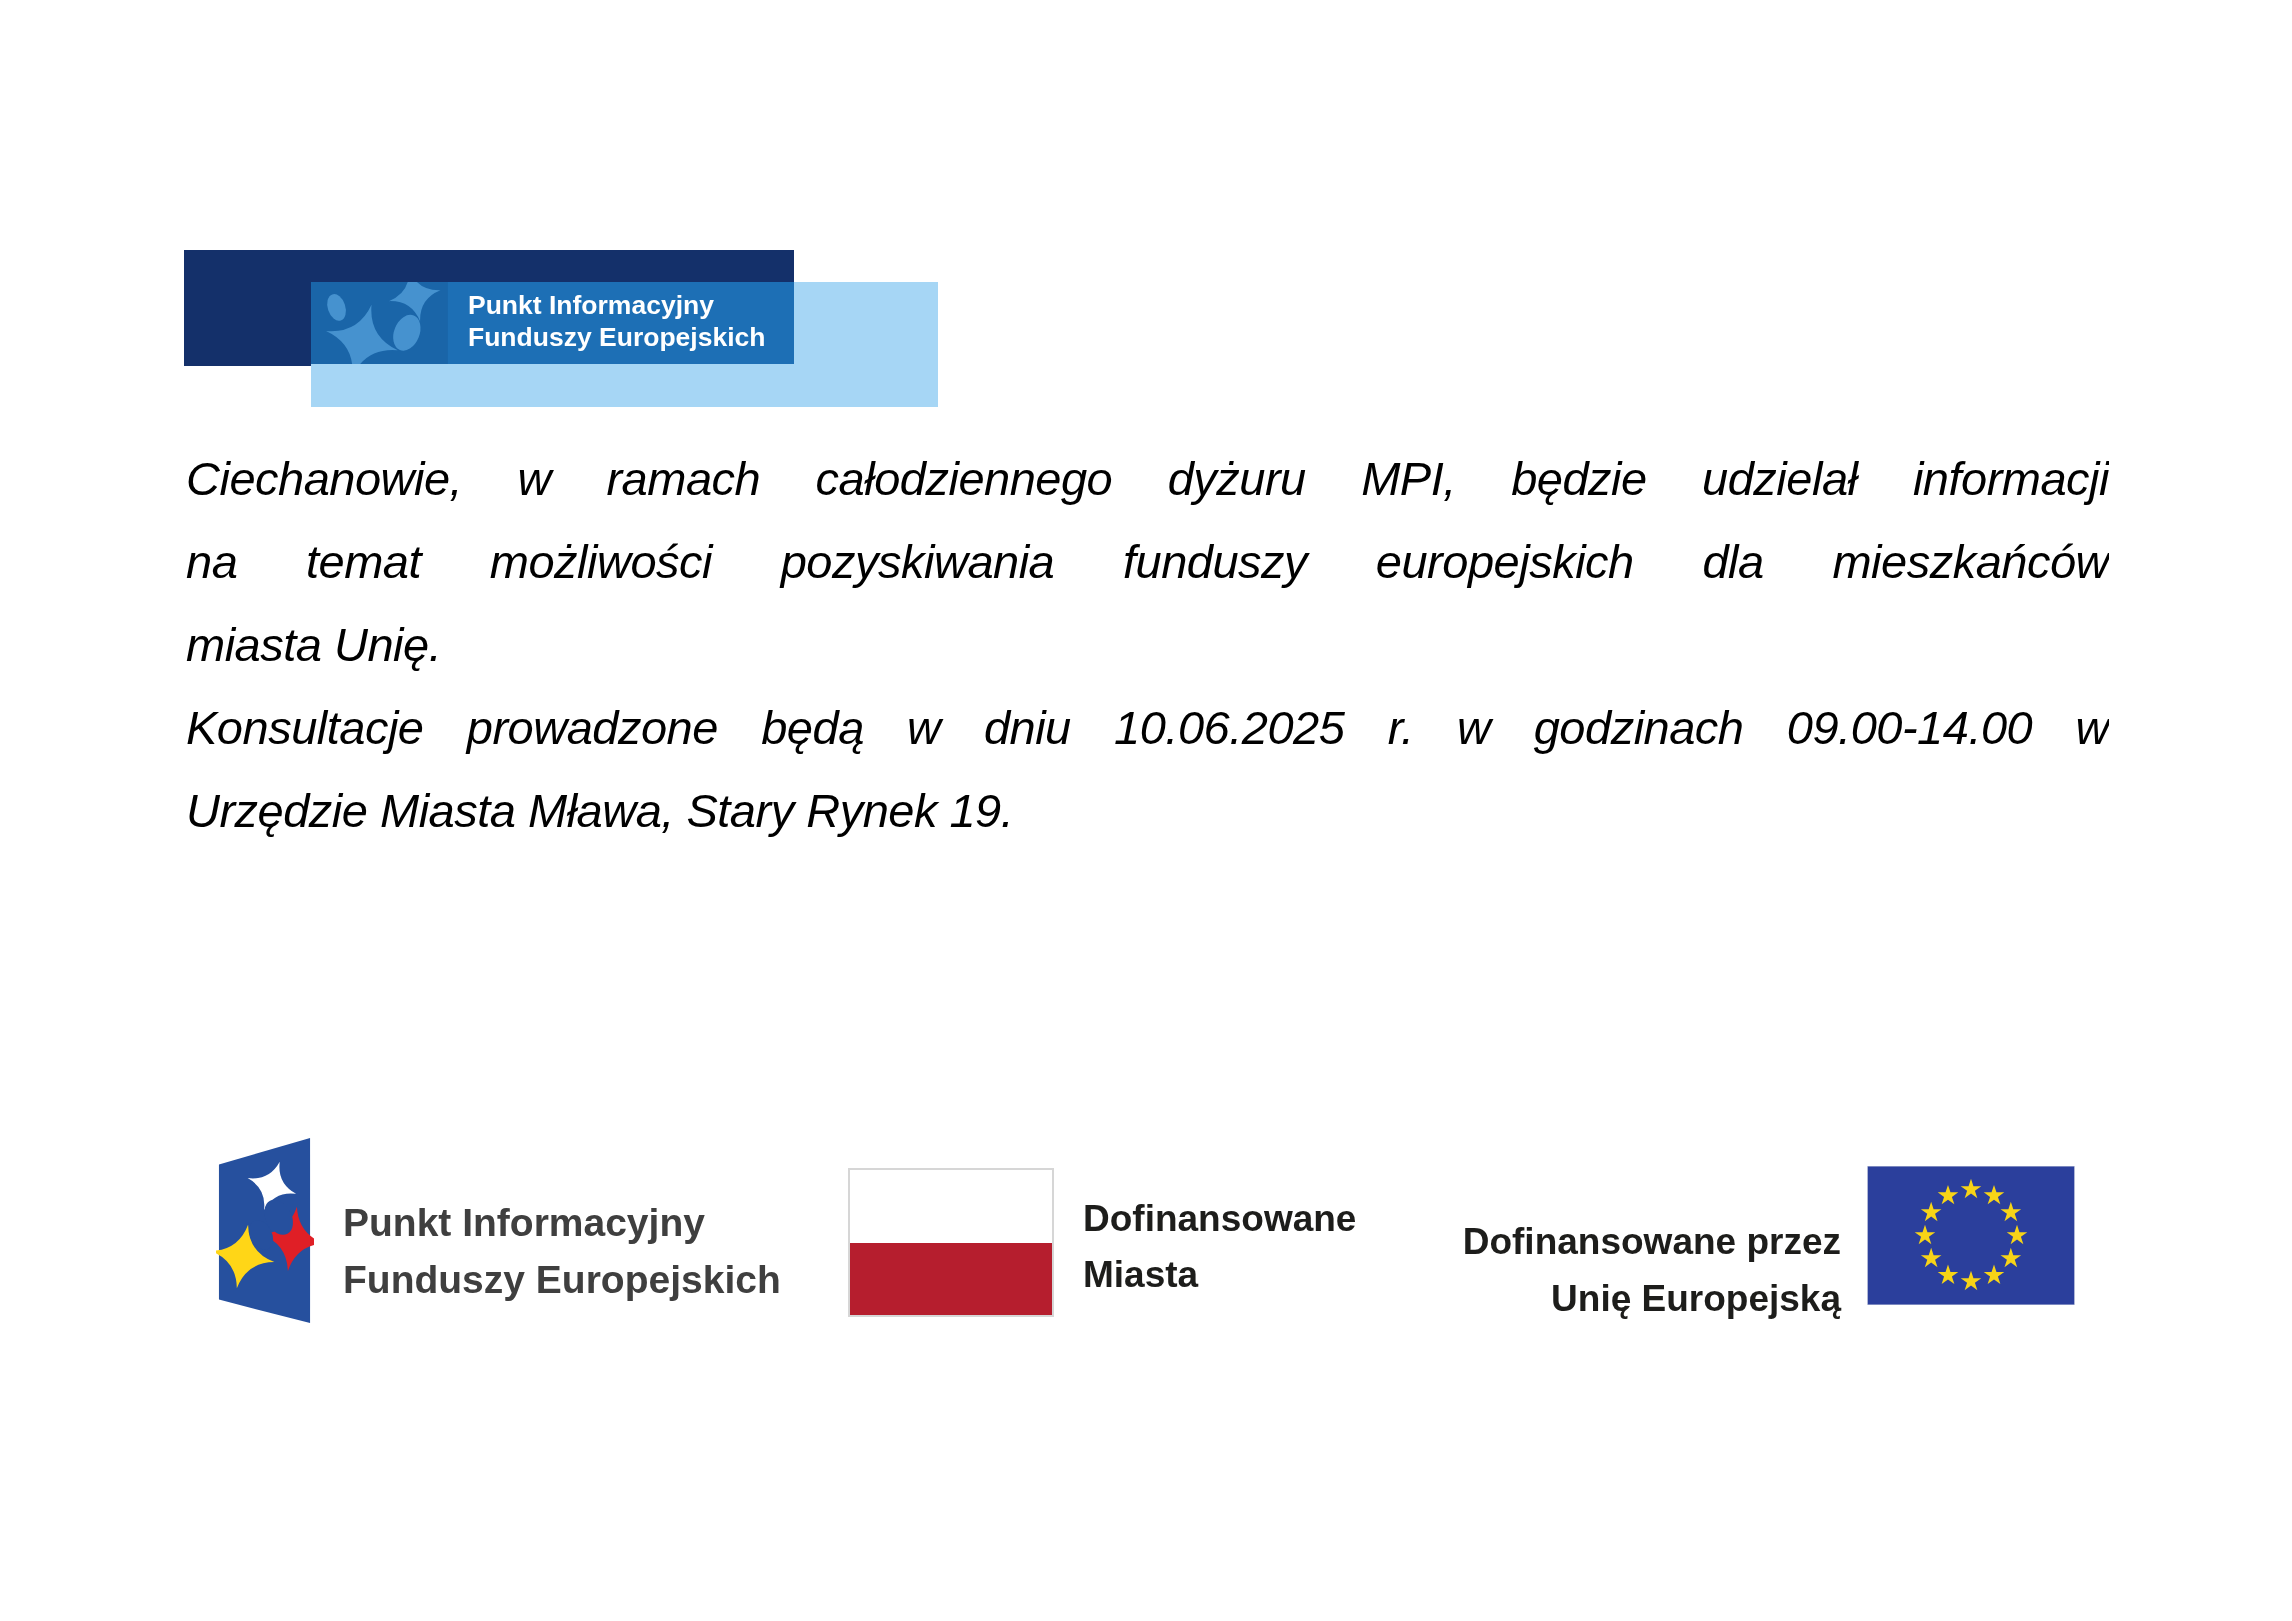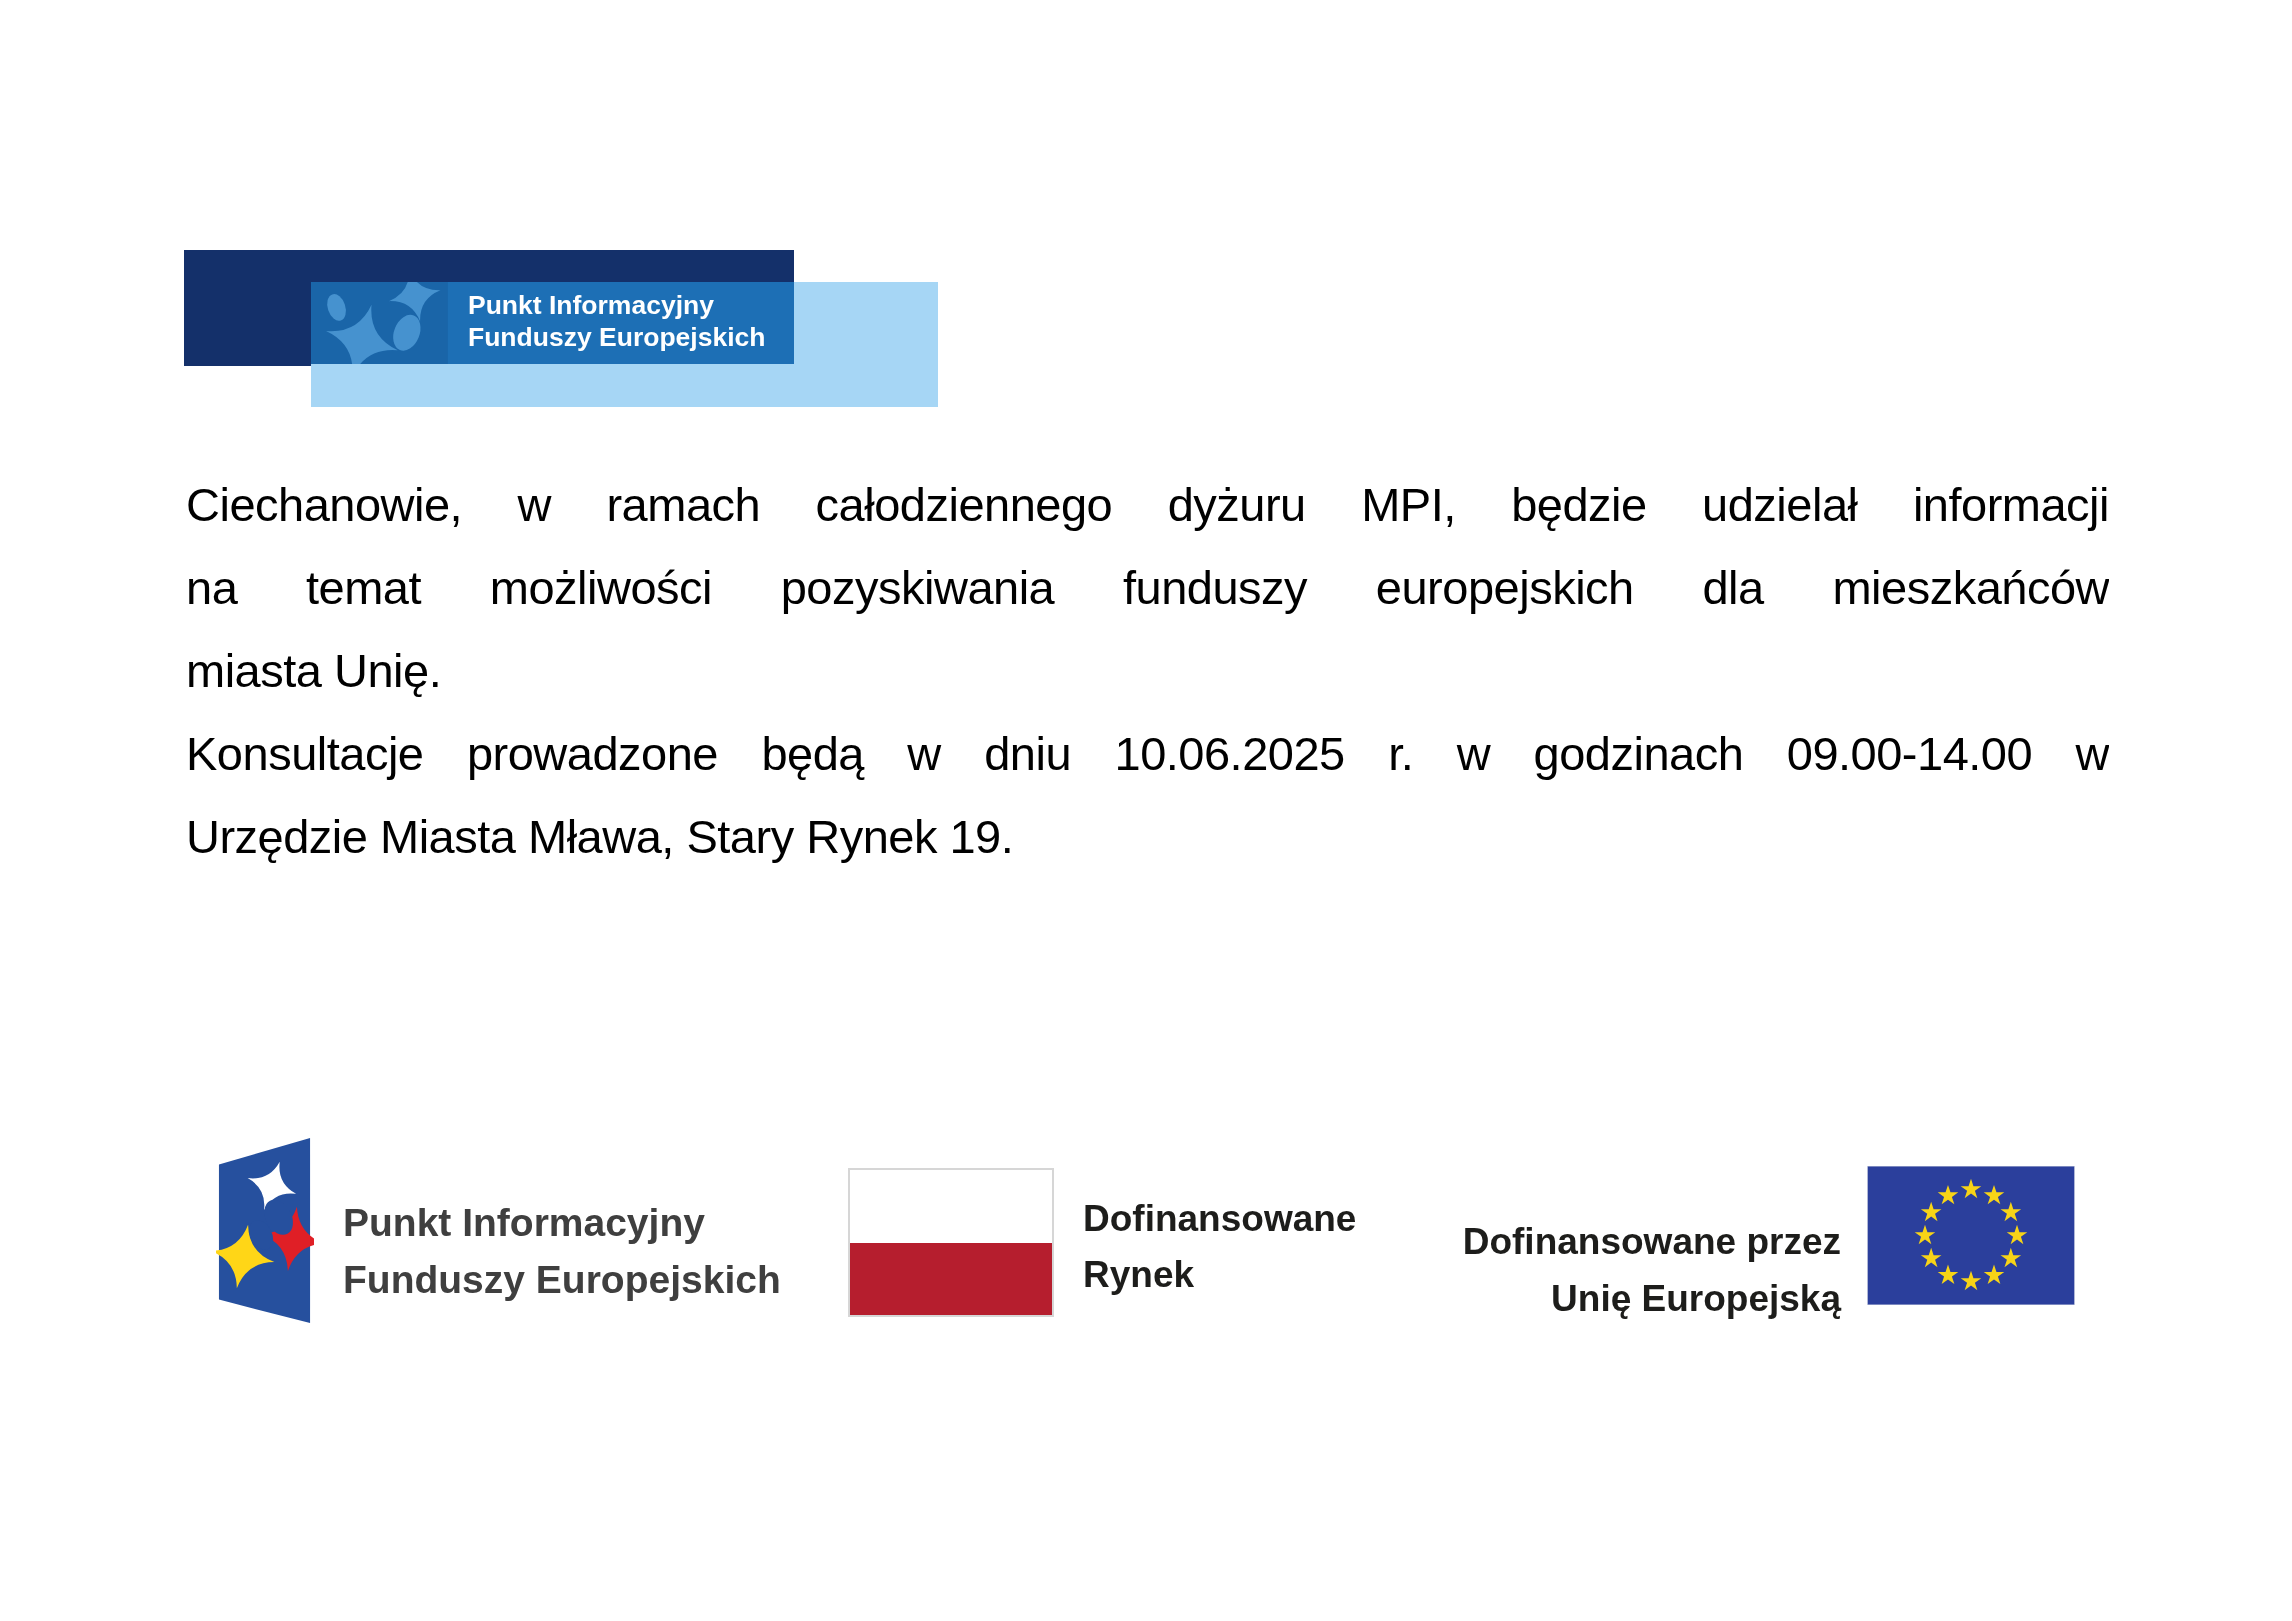--- a/index.html
+++ b/index.html
@@ -16,21 +16,21 @@
   .banner-box{position:absolute;left:311px;top:282px;width:483px;height:82px;}
   .banner-box svg{position:absolute;left:0;top:0;}
   .banner-text{
     position:absolute;left:157px;top:6.9px;width:323px;
     color:#ffffff;font-weight:bold;font-size:26.5px;line-height:32px;
     letter-spacing:0px;
   }
   
   .para{position:absolute;color:#000;font-size:47px;line-height:83px;letter-spacing:-0.5px;}
   .para-right{left:1010px;top:274px;width:1100px;}
-  .para-full{left:186px;top:463px;width:1923px;}
+  .para-full{left:186px;top:437px;width:1923px;font-style:italic;}
   .line{white-space:nowrap;}
   .line.just{text-align:justify;text-align-last:justify;white-space:normal;height:83px;overflow:hidden;}
   .line.left{text-align:left;}
   
   .fl-flag{position:absolute;left:216px;top:1135px;}
   .fl-text{
     position:absolute;left:343px;top:1194px;
     font-size:39px;line-height:57px;font-weight:600;color:#3f3f3f;
   }
   .pl-flag{
@@ -95,21 +95,21 @@
       <div>Punkt Informacyjny</div>
       <div>Funduszy Europejskich</div>
     </div>
 
     <div class="pl-flag">
       <div class="half" style="background: rgb(255, 255, 255);"></div>
       <div class="half" style="background: rgb(182, 30, 46);"></div>
     </div>
     <div class="pl-text" style="color: rgb(29, 29, 27);">
       <div>Dofinansowane</div>
-      <div>Rynek</div>
+      <div>Miasta</div>
     </div>
 
     <div class="eu-text" style="color: rgb(29, 29, 27);">
       <div>Dofinansowane przez</div>
       <div>Unię Europejską</div>
     </div>
     <svg class="eu-flag" width="208" height="139" viewBox="0 0 212 142">
       <defs>
         <polygon id="star5" points="0,-11 2.5,-3.4 10.5,-3.4 4,1.3 6.5,8.9 0,4.2 -6.5,8.9 -4,1.3 -10.5,-3.4 -2.5,-3.4"></polygon>
       </defs>

